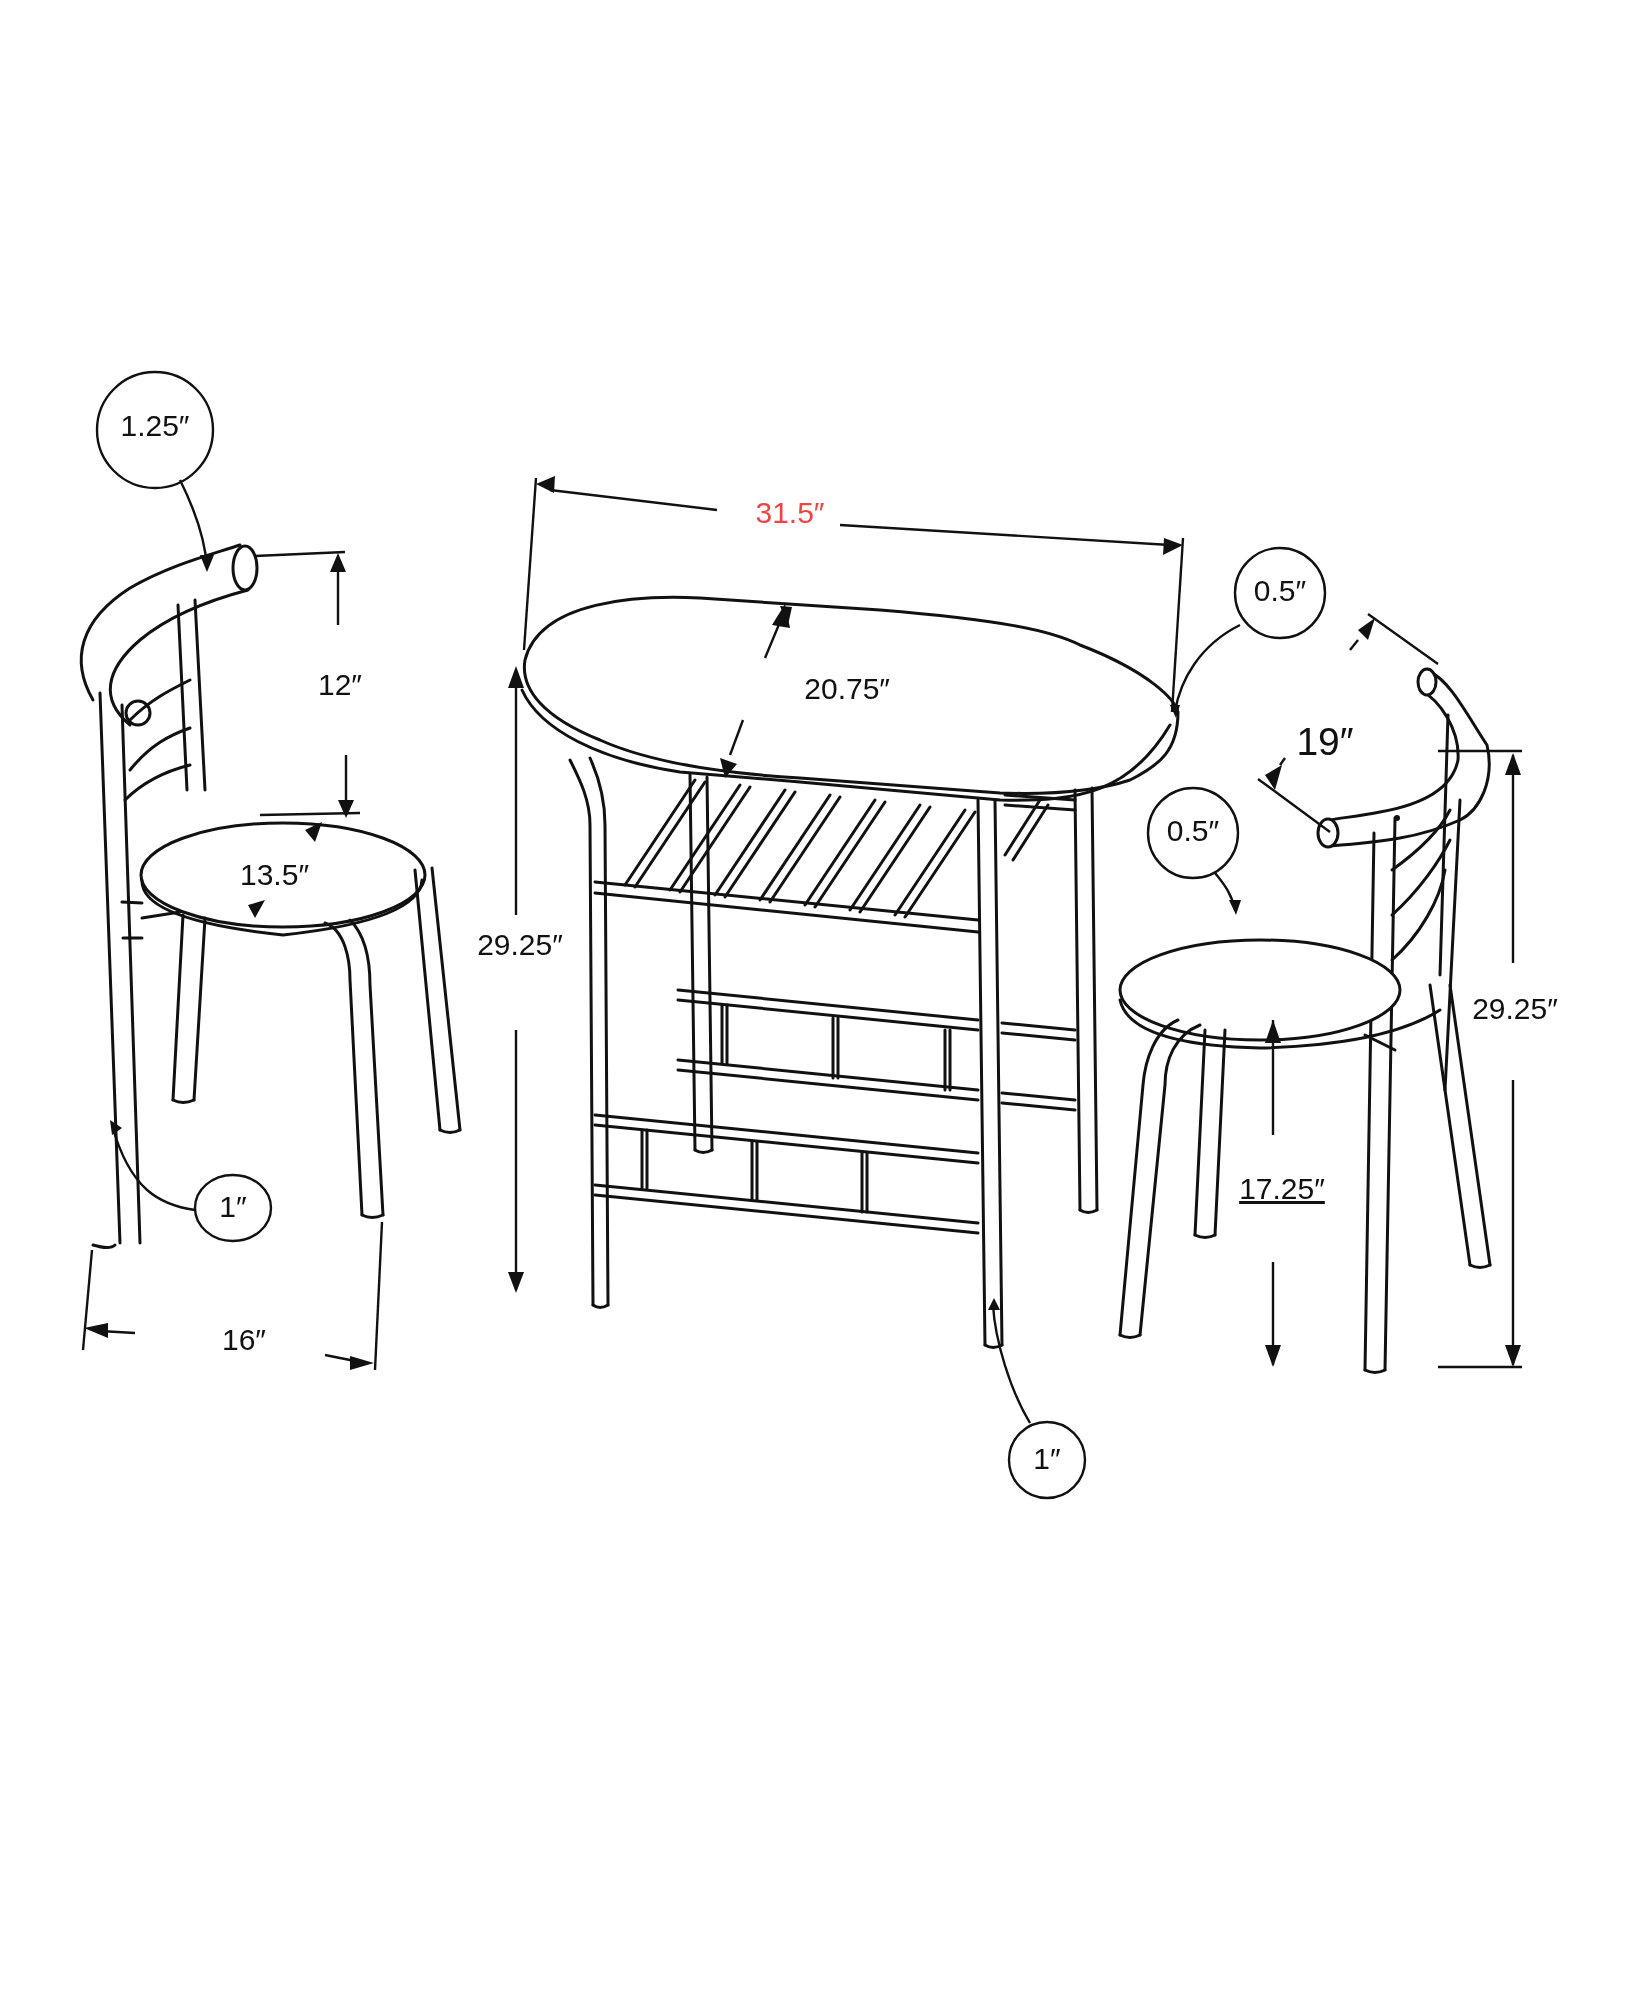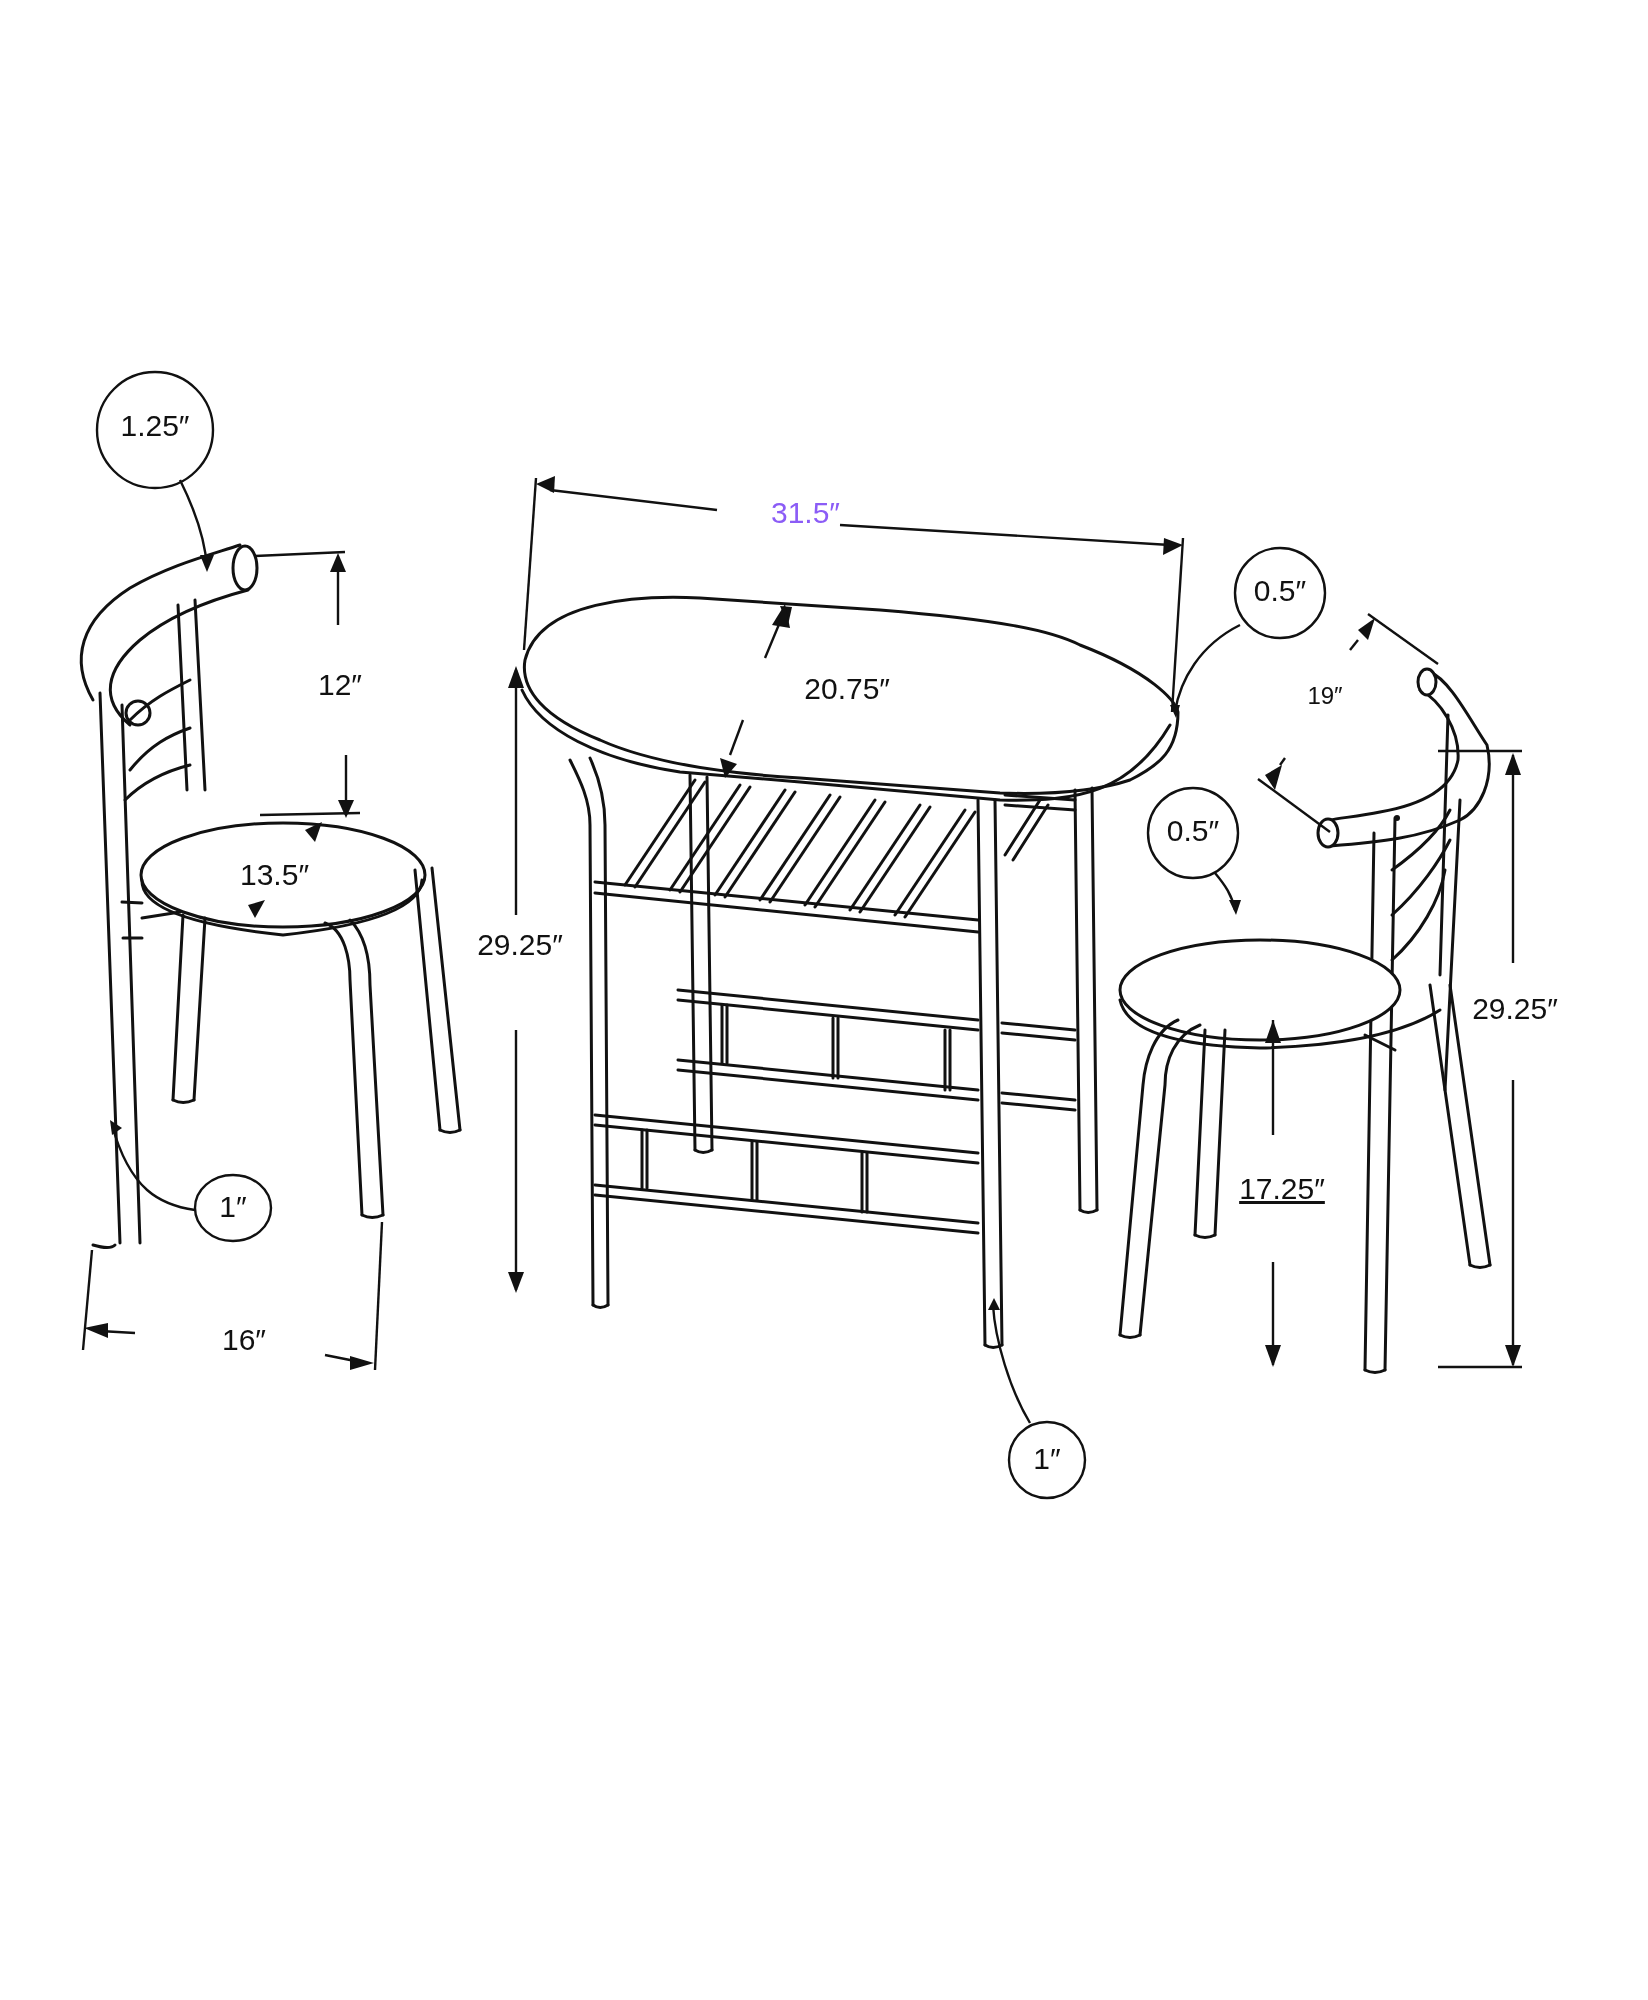--- a/index.html
+++ b/index.html
@@ -235,23 +235,23 @@
   </g>
 </svg>
 
 <div style="position:absolute;left:0;top:0;width:1648px;height:2000px;">
   <div style="position:absolute;left:110px;top:409px;width:90px;text-align:center;font-size:30px;color:#111;">1.25″</div>
   <div style="position:absolute;left:310px;top:668px;width:60px;text-align:center;font-size:30px;color:#111;">12″</div>
   <div style="position:absolute;left:240px;top:858px;width:90px;font-size:30px;color:#111;">13.5″</div>
   <div style="position:absolute;left:203px;top:1190px;width:60px;text-align:center;font-size:30px;color:#111;">1″</div>
   <div style="position:absolute;left:196px;top:1323px;width:70px;text-align:right;font-size:30px;color:#111;">16″</div>
 
-  <div style="position:absolute;left:740px;top:496px;width:100px;text-align:right;font-size:30px;color:#8b5cf6;">31.5″</div>
+  <div style="position:absolute;left:740px;top:496px;width:100px;text-align:center;font-size:30px;color:#ef4444;">31.5″</div>
   <div style="position:absolute;left:770px;top:672px;width:120px;text-align:right;font-size:30px;color:#111;">20.75″</div>
   <div style="position:absolute;left:460px;top:928px;width:120px;text-align:center;font-size:30px;color:#111;">29.25″</div>
   <div style="position:absolute;left:1240px;top:574px;width:80px;text-align:center;font-size:30px;color:#111;">0.5″</div>
   <div style="position:absolute;left:1017px;top:1442px;width:60px;text-align:center;font-size:30px;color:#111;">1″</div>
 
-  <div style="position:absolute;left:1290px;top:682px;width:70px;text-align:center;font-size:24px;color:#111;">19″</div>
+  <div style="position:absolute;left:1290px;top:720px;width:70px;text-align:center;font-size:39px;color:#111;">19″</div>
   <div style="position:absolute;left:1153px;top:814px;width:80px;text-align:center;font-size:30px;color:#111;">0.5″</div>
   <div style="position:absolute;left:1460px;top:992px;width:110px;text-align:center;font-size:30px;color:#111;">29.25″</div>
   <div style="position:absolute;left:1222px;top:1172px;width:120px;text-align:center;font-size:30px;color:#111;text-decoration:underline;">17.25″</div>
 </div>
 
 </body></html>

